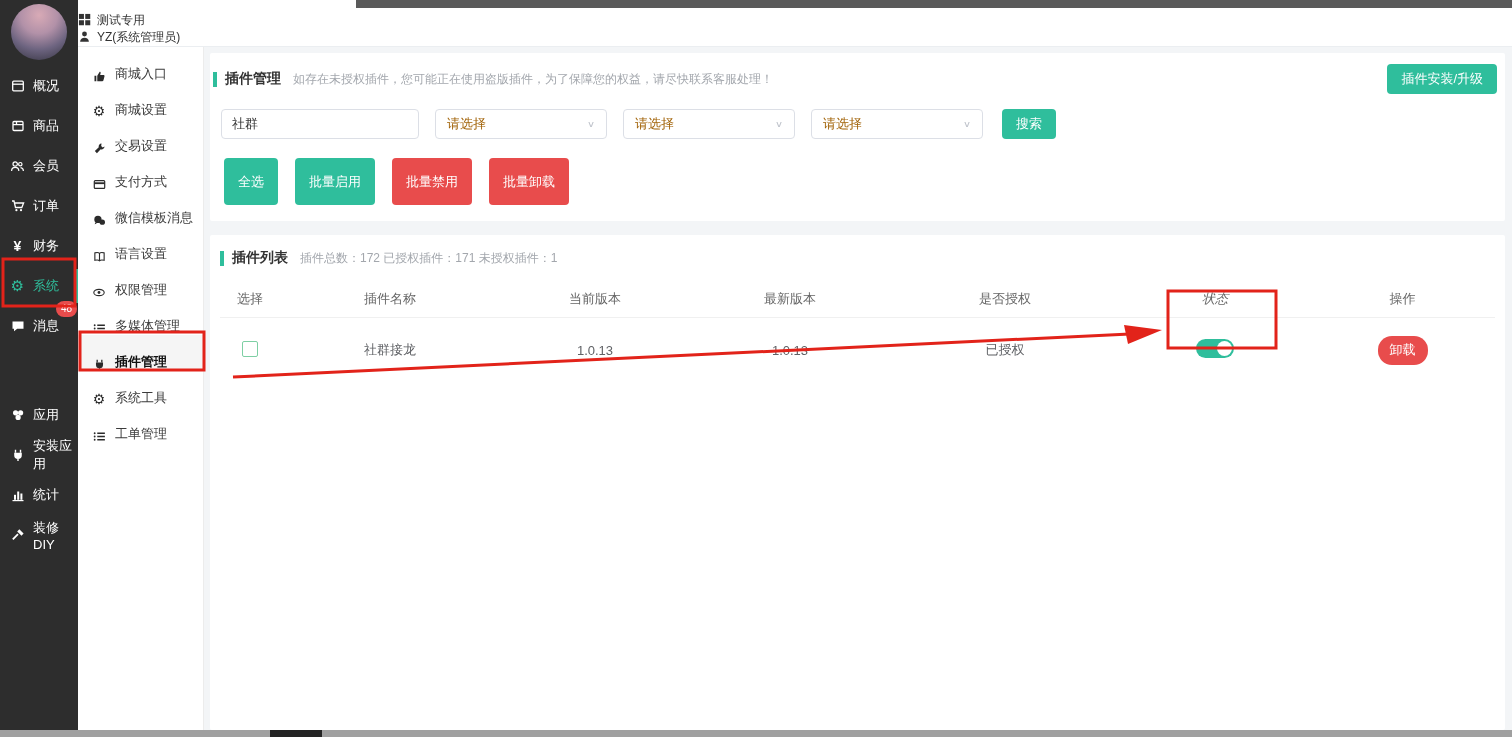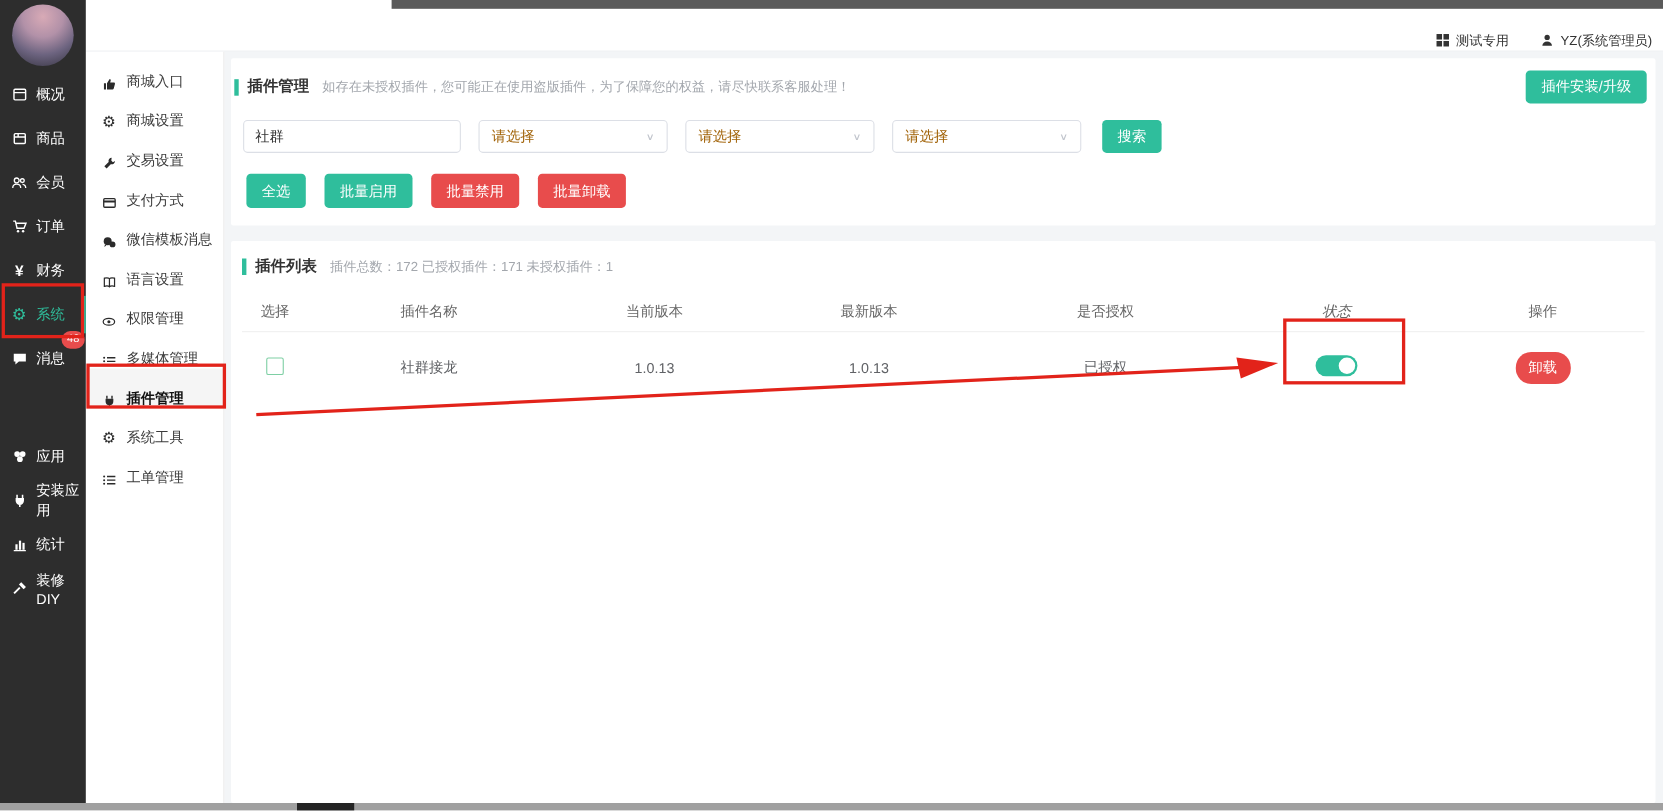--- a/index.html
+++ b/index.html
@@ -18,21 +18,21 @@
   .side-item .i{width:17px;display:inline-flex;justify-content:center;align-items:center;font-size:14px;flex:0 0 17px;}
   .side-item svg{display:block;}
   .side-item.active{color:#2fbe9c;}
   .side-item.active::after{content:"";position:absolute;right:0;top:3px;bottom:3px;width:3px;background:#2fbe9c;}
   .group-gap{height:49px;}
   .badge{position:absolute;top:-5px;right:1px;min-width:13px;height:16px;padding:0 4px;border-radius:9px;
     background:#e84c4c;color:#fff;font-size:10px;line-height:16px;text-align:center;}
 
   
   .header{position:absolute;left:78px;right:0;top:8px;height:38px;background:#fff;z-index:4;
-    display:flex;align-items:flex-end;justify-content:flex-end;border-bottom:1px solid #ebeef1;}
+    display:flex;align-items:flex-start;justify-content:flex-end;border-bottom:1px solid #ebeef1;flex-direction:column;}
   .header .h-item{display:flex;align-items:center;gap:6px;font-size:12px;color:#333;margin-right:28px;cursor:pointer;}
   .header .h-item:last-child{margin-right:10px;}
 
   
   .submenu{position:absolute;left:78px;top:47px;width:125px;bottom:7px;background:#fff;
     border-right:1px solid #ececec;z-index:6;}
   .sub-item{display:flex;align-items:flex-end;gap:8px;height:36px;padding-left:13px;font-size:13px;color:#3b3b3b;cursor:pointer;}
   .sub-item .i{width:16px;flex:0 0 16px;display:inline-flex;justify-content:center;align-items:center;font-size:13px;color:#2b2b2b;}
   .sub-item.active{font-weight:bold;color:#111;background:#f5f5f5;}
 
@@ -40,21 +40,21 @@
   .content{position:absolute;left:203px;top:47px;right:0;bottom:7px;background:#f3f5f7;padding:6px 7px 0 7px;
     box-sizing:border-box;display:flex;flex-direction:column;}
   .card{background:#fff;border-radius:2px;}
   .card1{padding:8px 8px 16px 3px;}
   .card2{margin-top:14px;flex:1;padding:12px 10px;}
 
   .card-head{display:flex;align-items:center;height:36px;}
   .tealbar{width:4px;height:15px;background:#2fbe9c;margin-right:8px;flex:0 0 4px;}
   .card-title{font-size:14px;font-weight:bold;color:#333;}
   .card-sub{font-size:12px;color:#a3a7ad;margin-left:12px;}
-  .btn{display:inline-flex;align-items:center;justify-content:center;height:31px;padding:0 14px;
+  .btn{display:inline-flex;align-items:center;justify-content:center;height:47px;padding:0 14px;
     border:none;border-radius:4px;color:#fff;font-size:13px;cursor:pointer;font-family:inherit;}
   .btn-teal{background:#2fbe9c;}
   .btn-red{background:#e84c4c;}
   .install-btn{margin-left:auto;height:30px;}
 
   .search-row{display:flex;align-items:center;margin-top:12px;margin-left:8px;}
   .kw-input{width:176px;height:28px;border:1px solid #dcdfe6;border-radius:4px;padding:0 10px;
     font-size:13px;color:#333;outline:none;font-family:inherit;}
   .select{width:148px;height:28px;border:1px solid #dcdfe6;border-radius:4px;margin-left:16px;
     display:flex;align-items:center;justify-content:space-between;padding:0 11px;cursor:pointer;background:#fff;}

